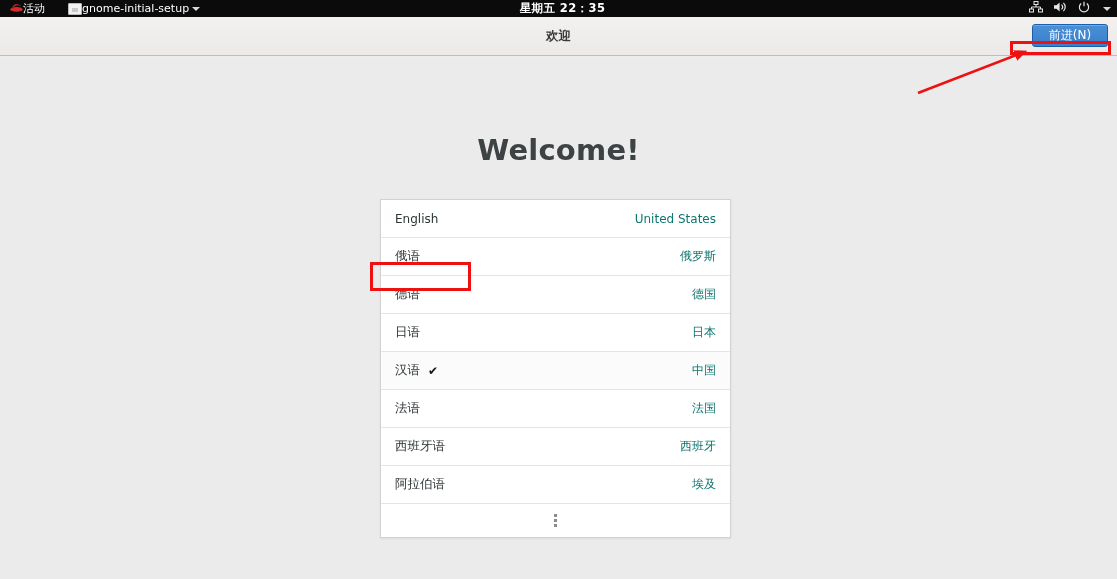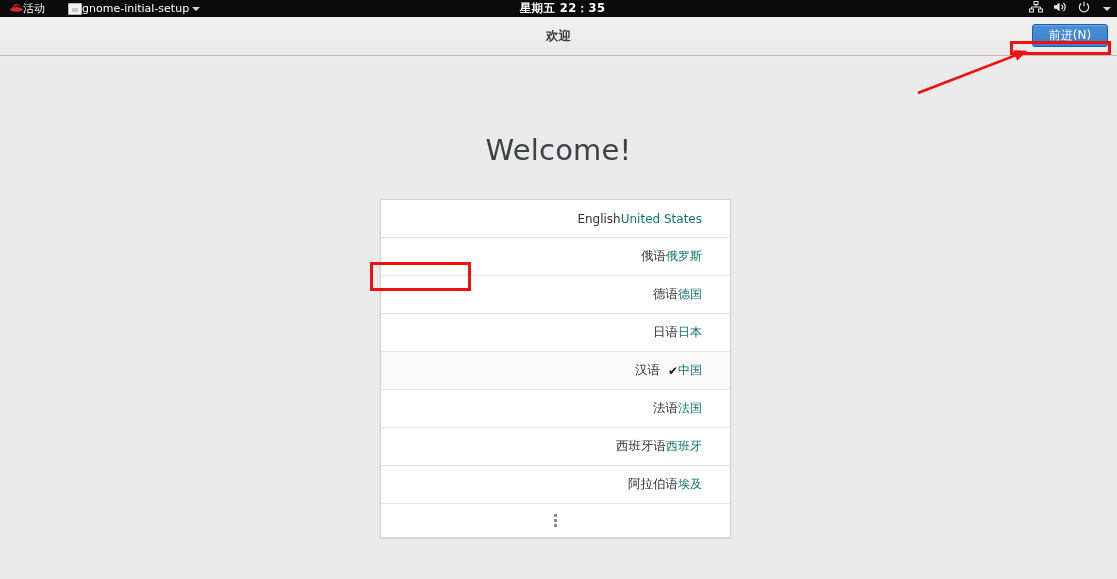--- a/index.html
+++ b/index.html
@@ -140,42 +140,42 @@
     width: 1117px;
     height: 522px;
     background: #ebebeb;
   }
   .welcome-title {
     position: absolute;
     top: 76px;
     left: 0; right: 0;
     text-align: center;
     font-size: 29px;
-    font-weight: normal;
+    font-weight: bold;
     color: #3d4244;
     letter-spacing: 0.2px;
   }
 
   
   .lang-list {
     position: absolute;
     left: 380px;
     top: 142px;
     width: 351px;
     background: #ffffff;
     border: 1px solid #d4d2d0;
     box-sizing: border-box;
     box-shadow: 0 1px 2px rgba(0,0,0,0.07);
   }
   .lang-row {
     height: 38px;
     display: flex;
     align-items: center;
-    justify-content: flex-end;
-    padding: 0 28px;
+    justify-content: space-between;
+    padding: 0 14px;
     box-sizing: border-box;
     border-bottom: 1px solid #e6e4e2;
     background: #ffffff;
   }
   .lang-row.selected { background: #fbfbfb; }
   .lang-name {
     font-size: 12.5px;
     color: #2e3436;
     display: flex;
     align-items: center;

